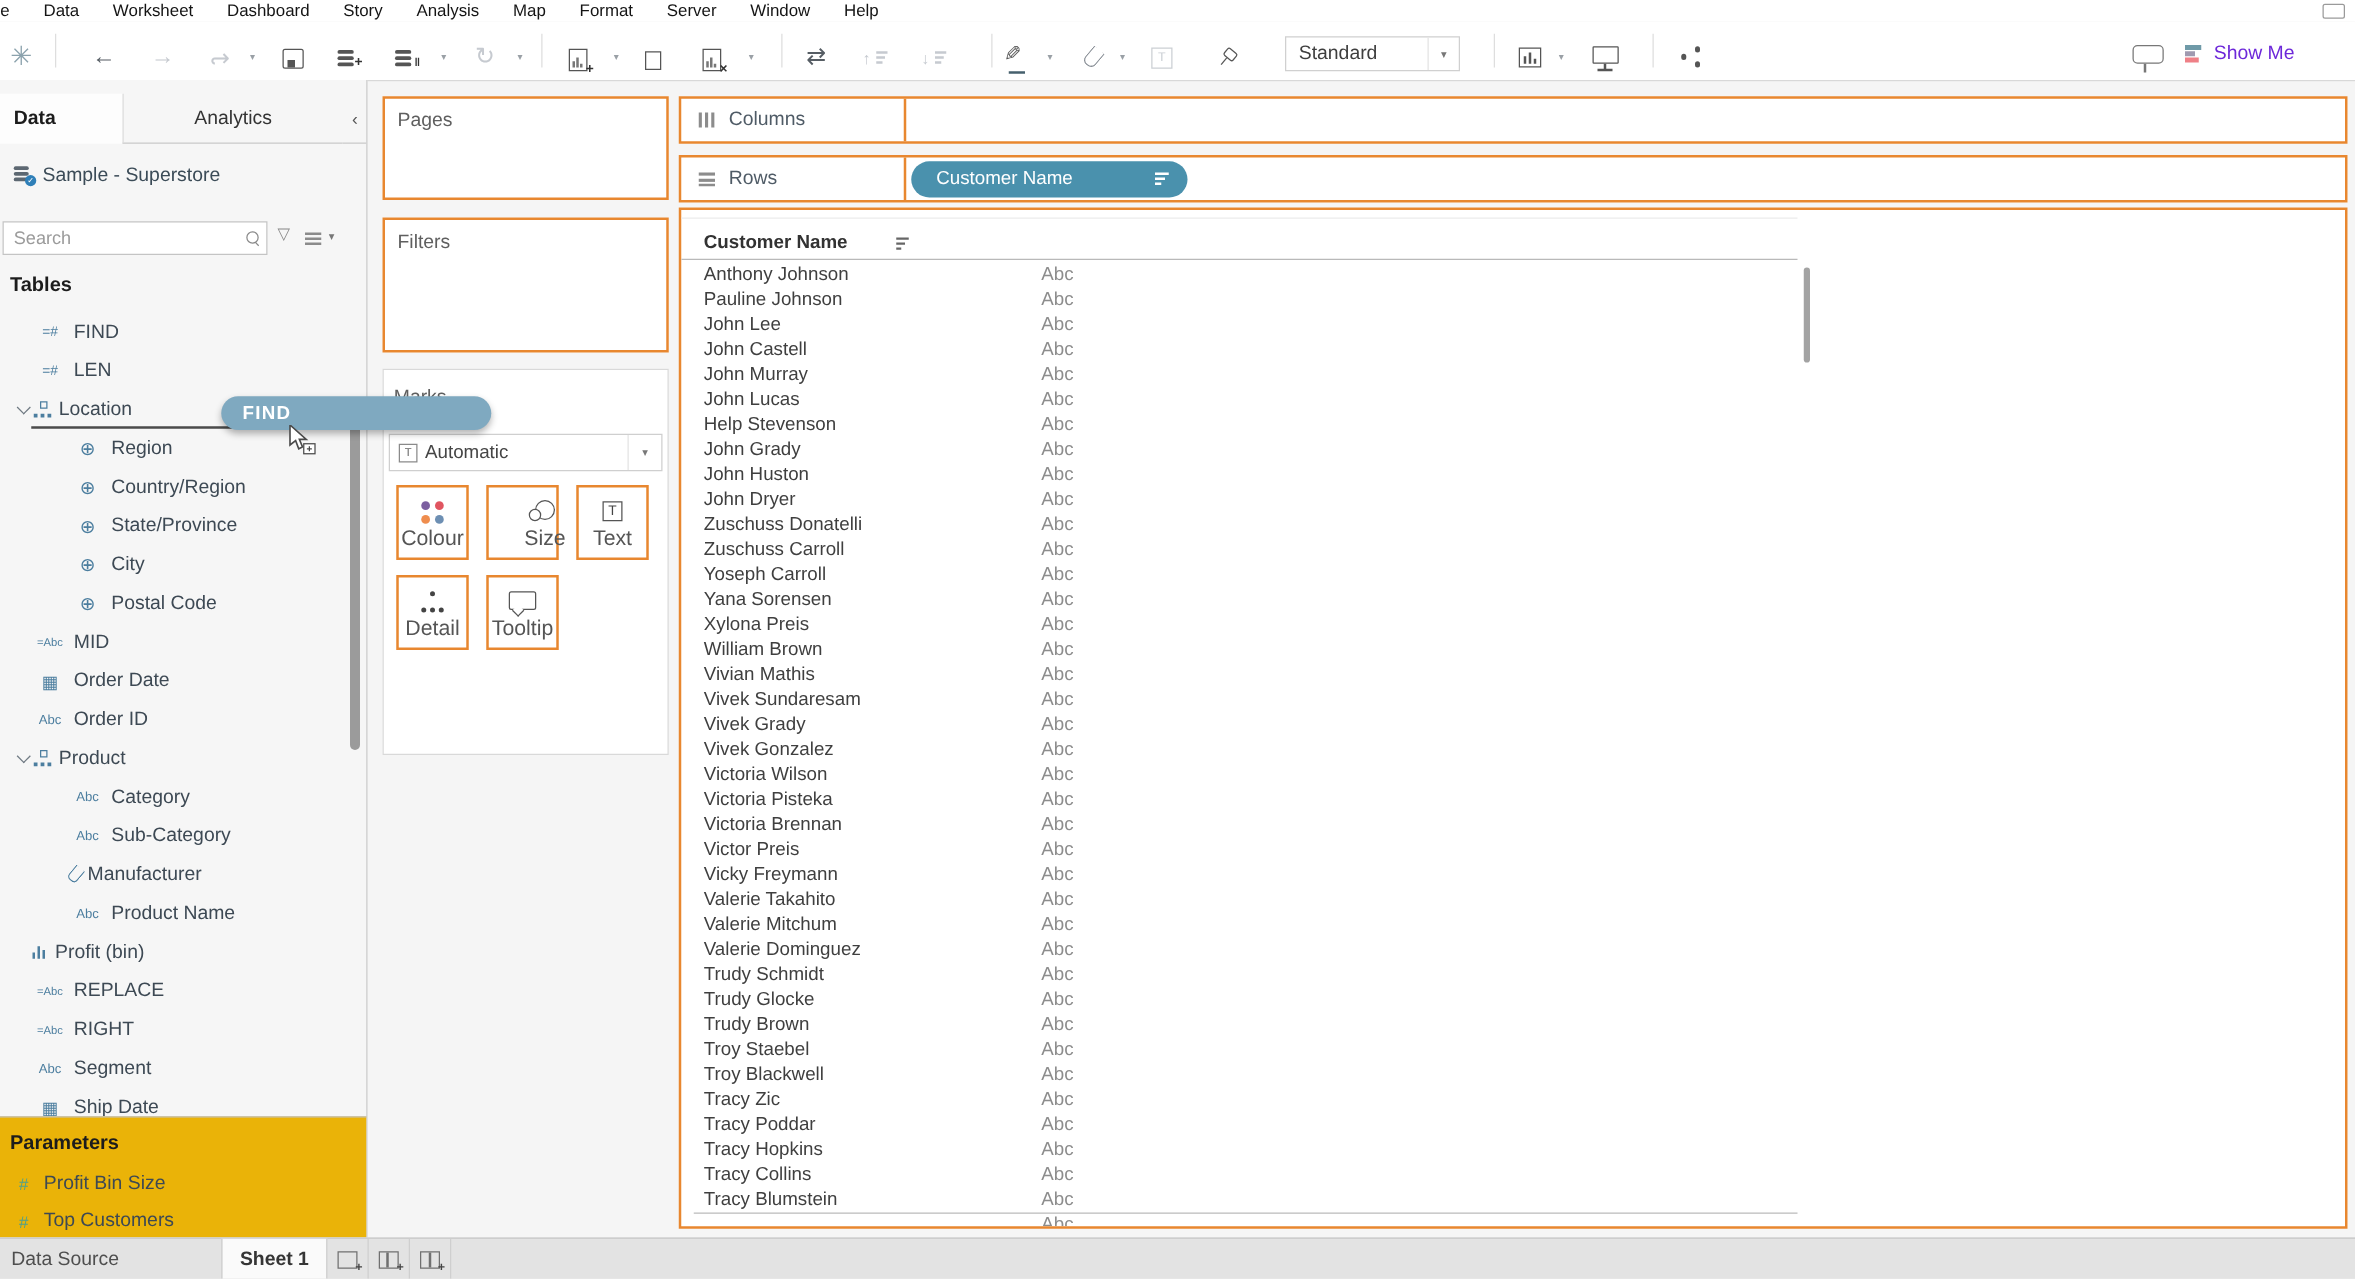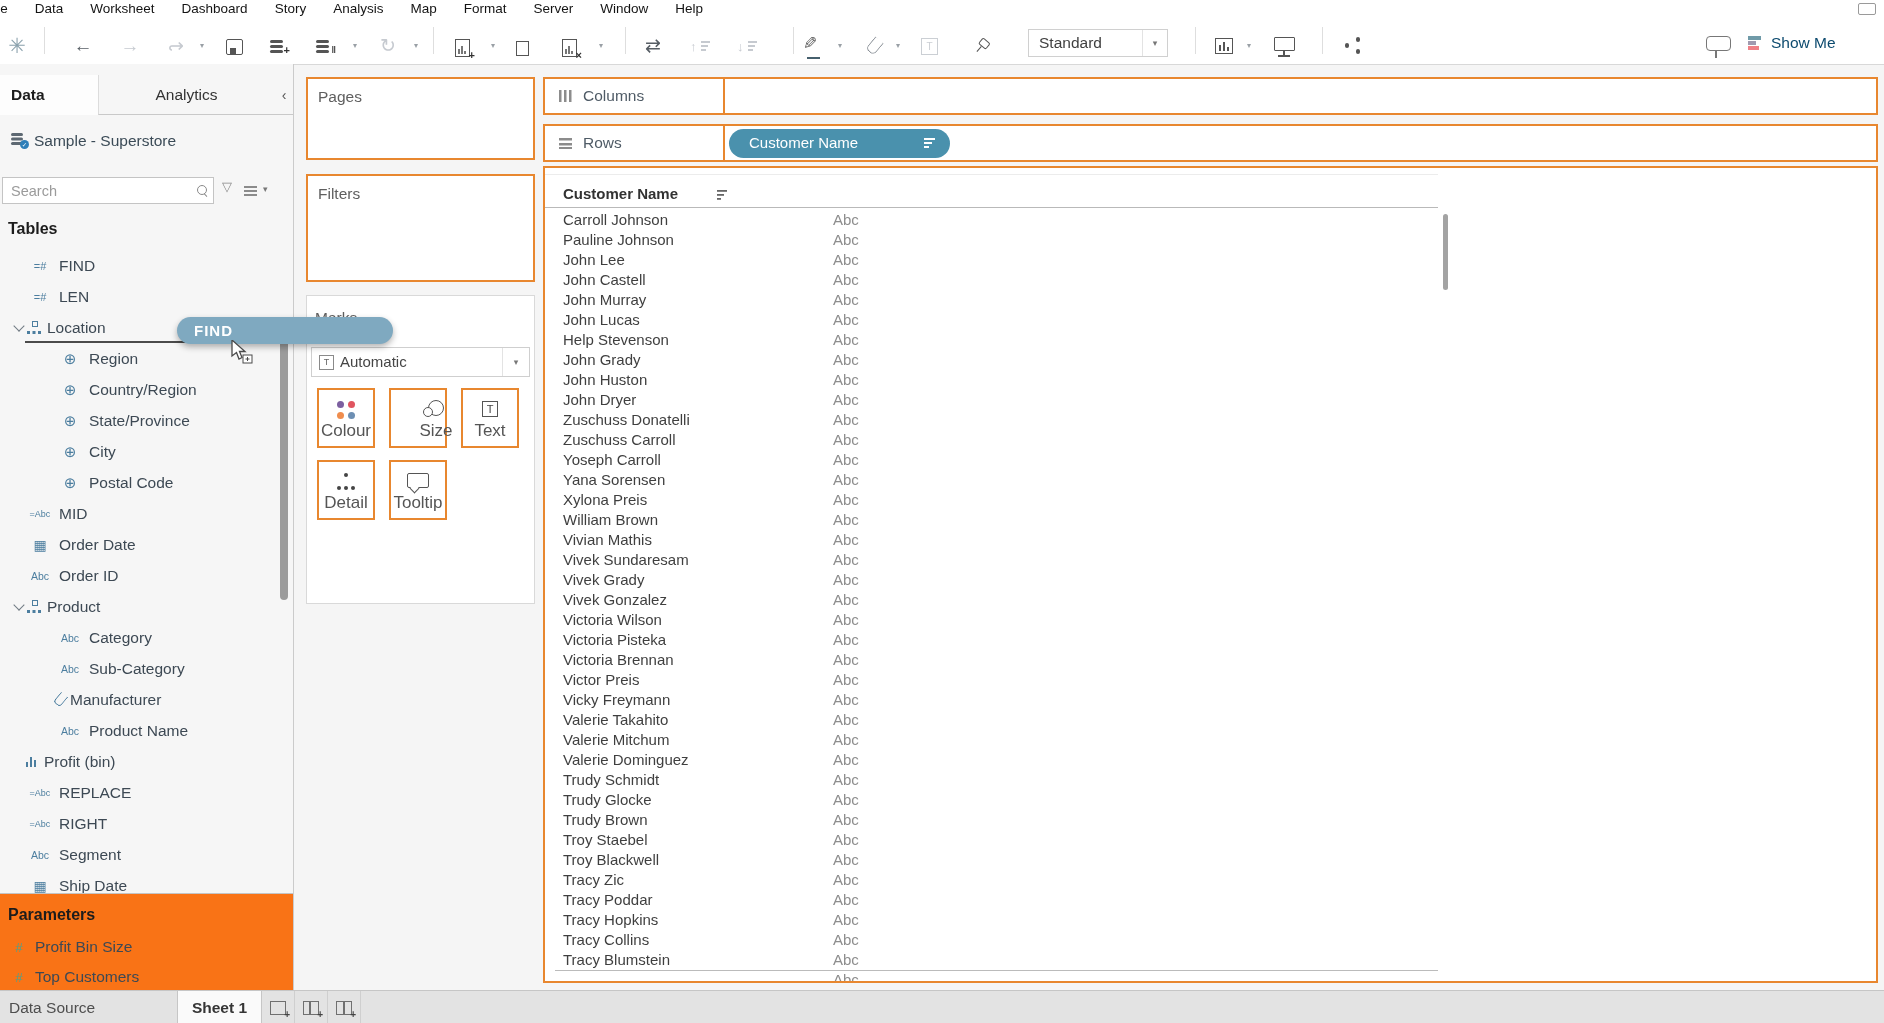--- a/index.html
+++ b/index.html
@@ -92,21 +92,21 @@
   .tb-share::before{content:"";position:absolute;right:1px;top:0;width:4.5px;height:4.5px;border-radius:50%;background:#555;
       box-shadow:-11px 6px 0 #555,0 12px 0 #555;}
   
   .tb-signpost{position:absolute;left:1706px;top:19px;width:23px;height:13px;border:1.5px solid #777;border-radius:4px;}
   .tb-signpost::after{content:"";position:absolute;left:8px;bottom:-8px;width:1.6px;height:7px;background:#777;}
   #show-me{position:absolute;left:1748px;top:12px;height:28px;line-height:28px;}
   #show-me .smicon{position:absolute;left:0;top:7px;width:16px;height:14px;background:
      linear-gradient(#6f9aa8,#6f9aa8) 0 0/13px 4px no-repeat,
      linear-gradient(#a09ab0,#a09ab0) 0 5px/8px 4px no-repeat,
      linear-gradient(#ef8087,#ef8087) 0 10px/11px 4px no-repeat;}
-  #show-me .smlbl{margin-left:23px;font-size:15.5px;color:#0c4a6e;}
+  #show-me .smlbl{margin-left:23px;font-size:15.5px;color:#6d28d9;}
 
   
   #pane{position:absolute;left:0;top:64px;width:294px;height:926px;background:#f6f6f6;
         border-right:1px solid #cbcbcb;box-sizing:border-box;overflow:hidden;}
   #tab-data{position:absolute;left:0;top:11px;width:98px;height:40px;line-height:40px;padding-left:11px;
             font-size:15.5px;font-weight:bold;color:#1c1c1c;background:#fdfdfd;box-sizing:border-box;}
   #tab-analytics{position:absolute;left:98px;top:11px;width:176px;height:40px;line-height:40px;text-align:center;
             font-size:15.5px;color:#333;border-left:1px solid #dcdcdc;border-bottom:1px solid #c9c9c9;box-sizing:border-box;}
   #pane-collapse{position:absolute;left:274px;top:11px;width:20px;height:40px;line-height:40px;text-align:center;
             color:#555;font-size:14px;border-bottom:1px solid #c9c9c9;box-sizing:border-box;}
@@ -149,21 +149,21 @@
   .i-hier{position:relative;width:16px !important;height:13px;flex:none;}
   .i-hier::before{content:"";position:absolute;left:6px;top:0;width:4px;height:4px;border:1.2px solid #4c7e9f;}
   .i-hier::after{content:"";position:absolute;left:1px;bottom:0;width:3px;height:3px;background:#4c7e9f;
        box-shadow:5.5px 0 0 #4c7e9f,11px 0 0 #4c7e9f;}
   .i-bin{width:13px !important;height:11px;flex:none;background:
      linear-gradient(#4c7e9f,#4c7e9f) 0 100%/2px 5px no-repeat,
      linear-gradient(#4c7e9f,#4c7e9f) 4px 100%/2px 10px no-repeat,
      linear-gradient(#4c7e9f,#4c7e9f) 8px 100%/2px 7px no-repeat;}
   .i-param::before{content:"#";font-size:13.5px;color:#52a08a;}
   #pane-scroll{position:absolute;left:280px;top:258px;width:8px;height:278px;border-radius:4px;background:#9b9b9b;}
-  #params-block{position:absolute;left:0;top:829px;width:294px;height:97px;border-top:1px solid #c4c4c4;background:#f97316;}
+  #params-block{position:absolute;left:0;top:829px;width:294px;height:97px;border-top:1px solid #c4c4c4;background:#eab308;}
   #params-header{position:absolute;left:8px;top:12px;font-size:16px;font-weight:bold;color:#1c1c1c;}
   #params{position:absolute;left:0;top:38px;width:294px;}
   .param-row{position:relative;height:30px;display:flex;align-items:center;}
   .param-row .fi{margin-left:8px;width:22px;}
 
   
   #drop-line{position:absolute;left:25px;top:341px;width:268px;height:2px;background:#4b4b4b;z-index:50;}
   #drag-pill{position:absolute;left:177px;top:317px;width:216px;height:27px;border-radius:14px;
              background:#7fa9c0;box-shadow:0 3px 6px rgba(0,0,0,0.3);z-index:55;
              line-height:27px;padding-left:17px;font-size:15px;font-weight:bold;letter-spacing:1px;color:#fff;box-sizing:border-box;}
@@ -504,21 +504,21 @@
     </div>
   </div>
 
   <div id="worksheet">
     <div id="ws-topline"></div>
     <div id="ws-header">Customer Name</div>
     <span class="sortbars-g"></span>
     <div id="ws-hdrline"></div>
     <div id="ws-rows">
         <div class="crow">
-          <span class="cname">Carroll Johnson</span>
+          <span class="cname">Anthony Johnson</span>
           <span class="cabc">Abc</span>
         </div>
         <div class="crow">
           <span class="cname">Pauline Johnson</span>
           <span class="cabc">Abc</span>
         </div>
         <div class="crow">
           <span class="cname">John Lee</span>
           <span class="cabc">Abc</span>
         </div>

